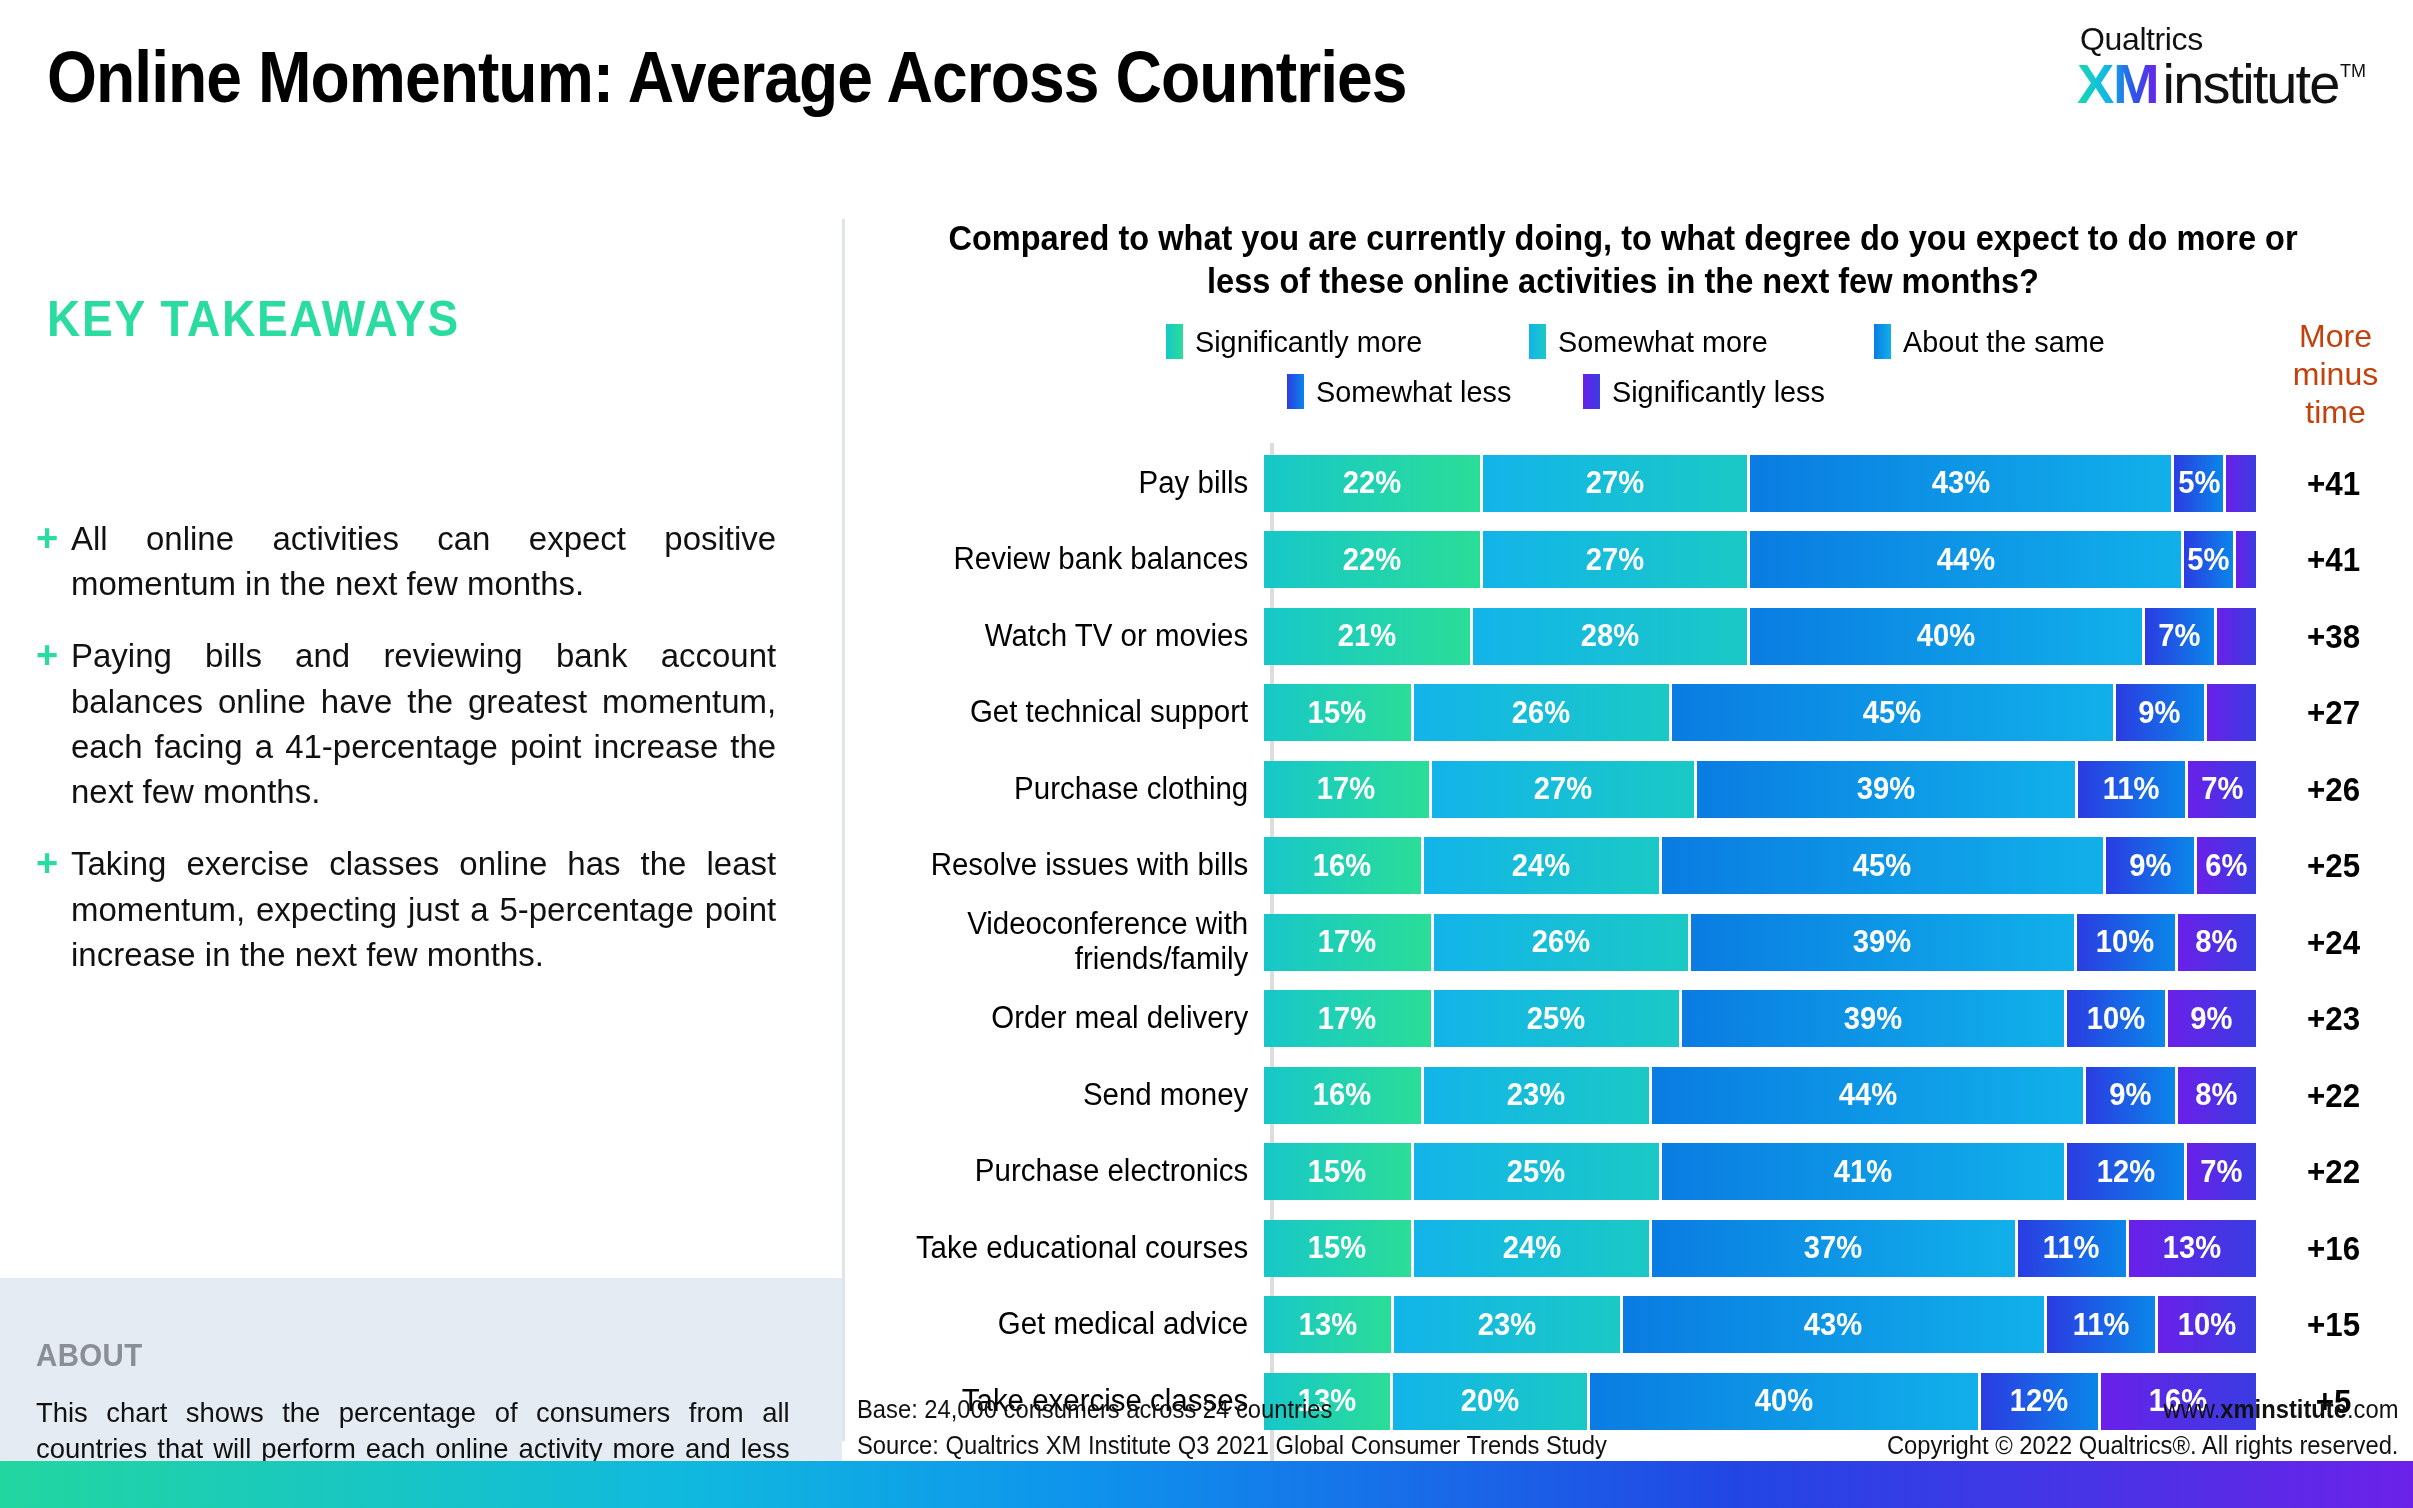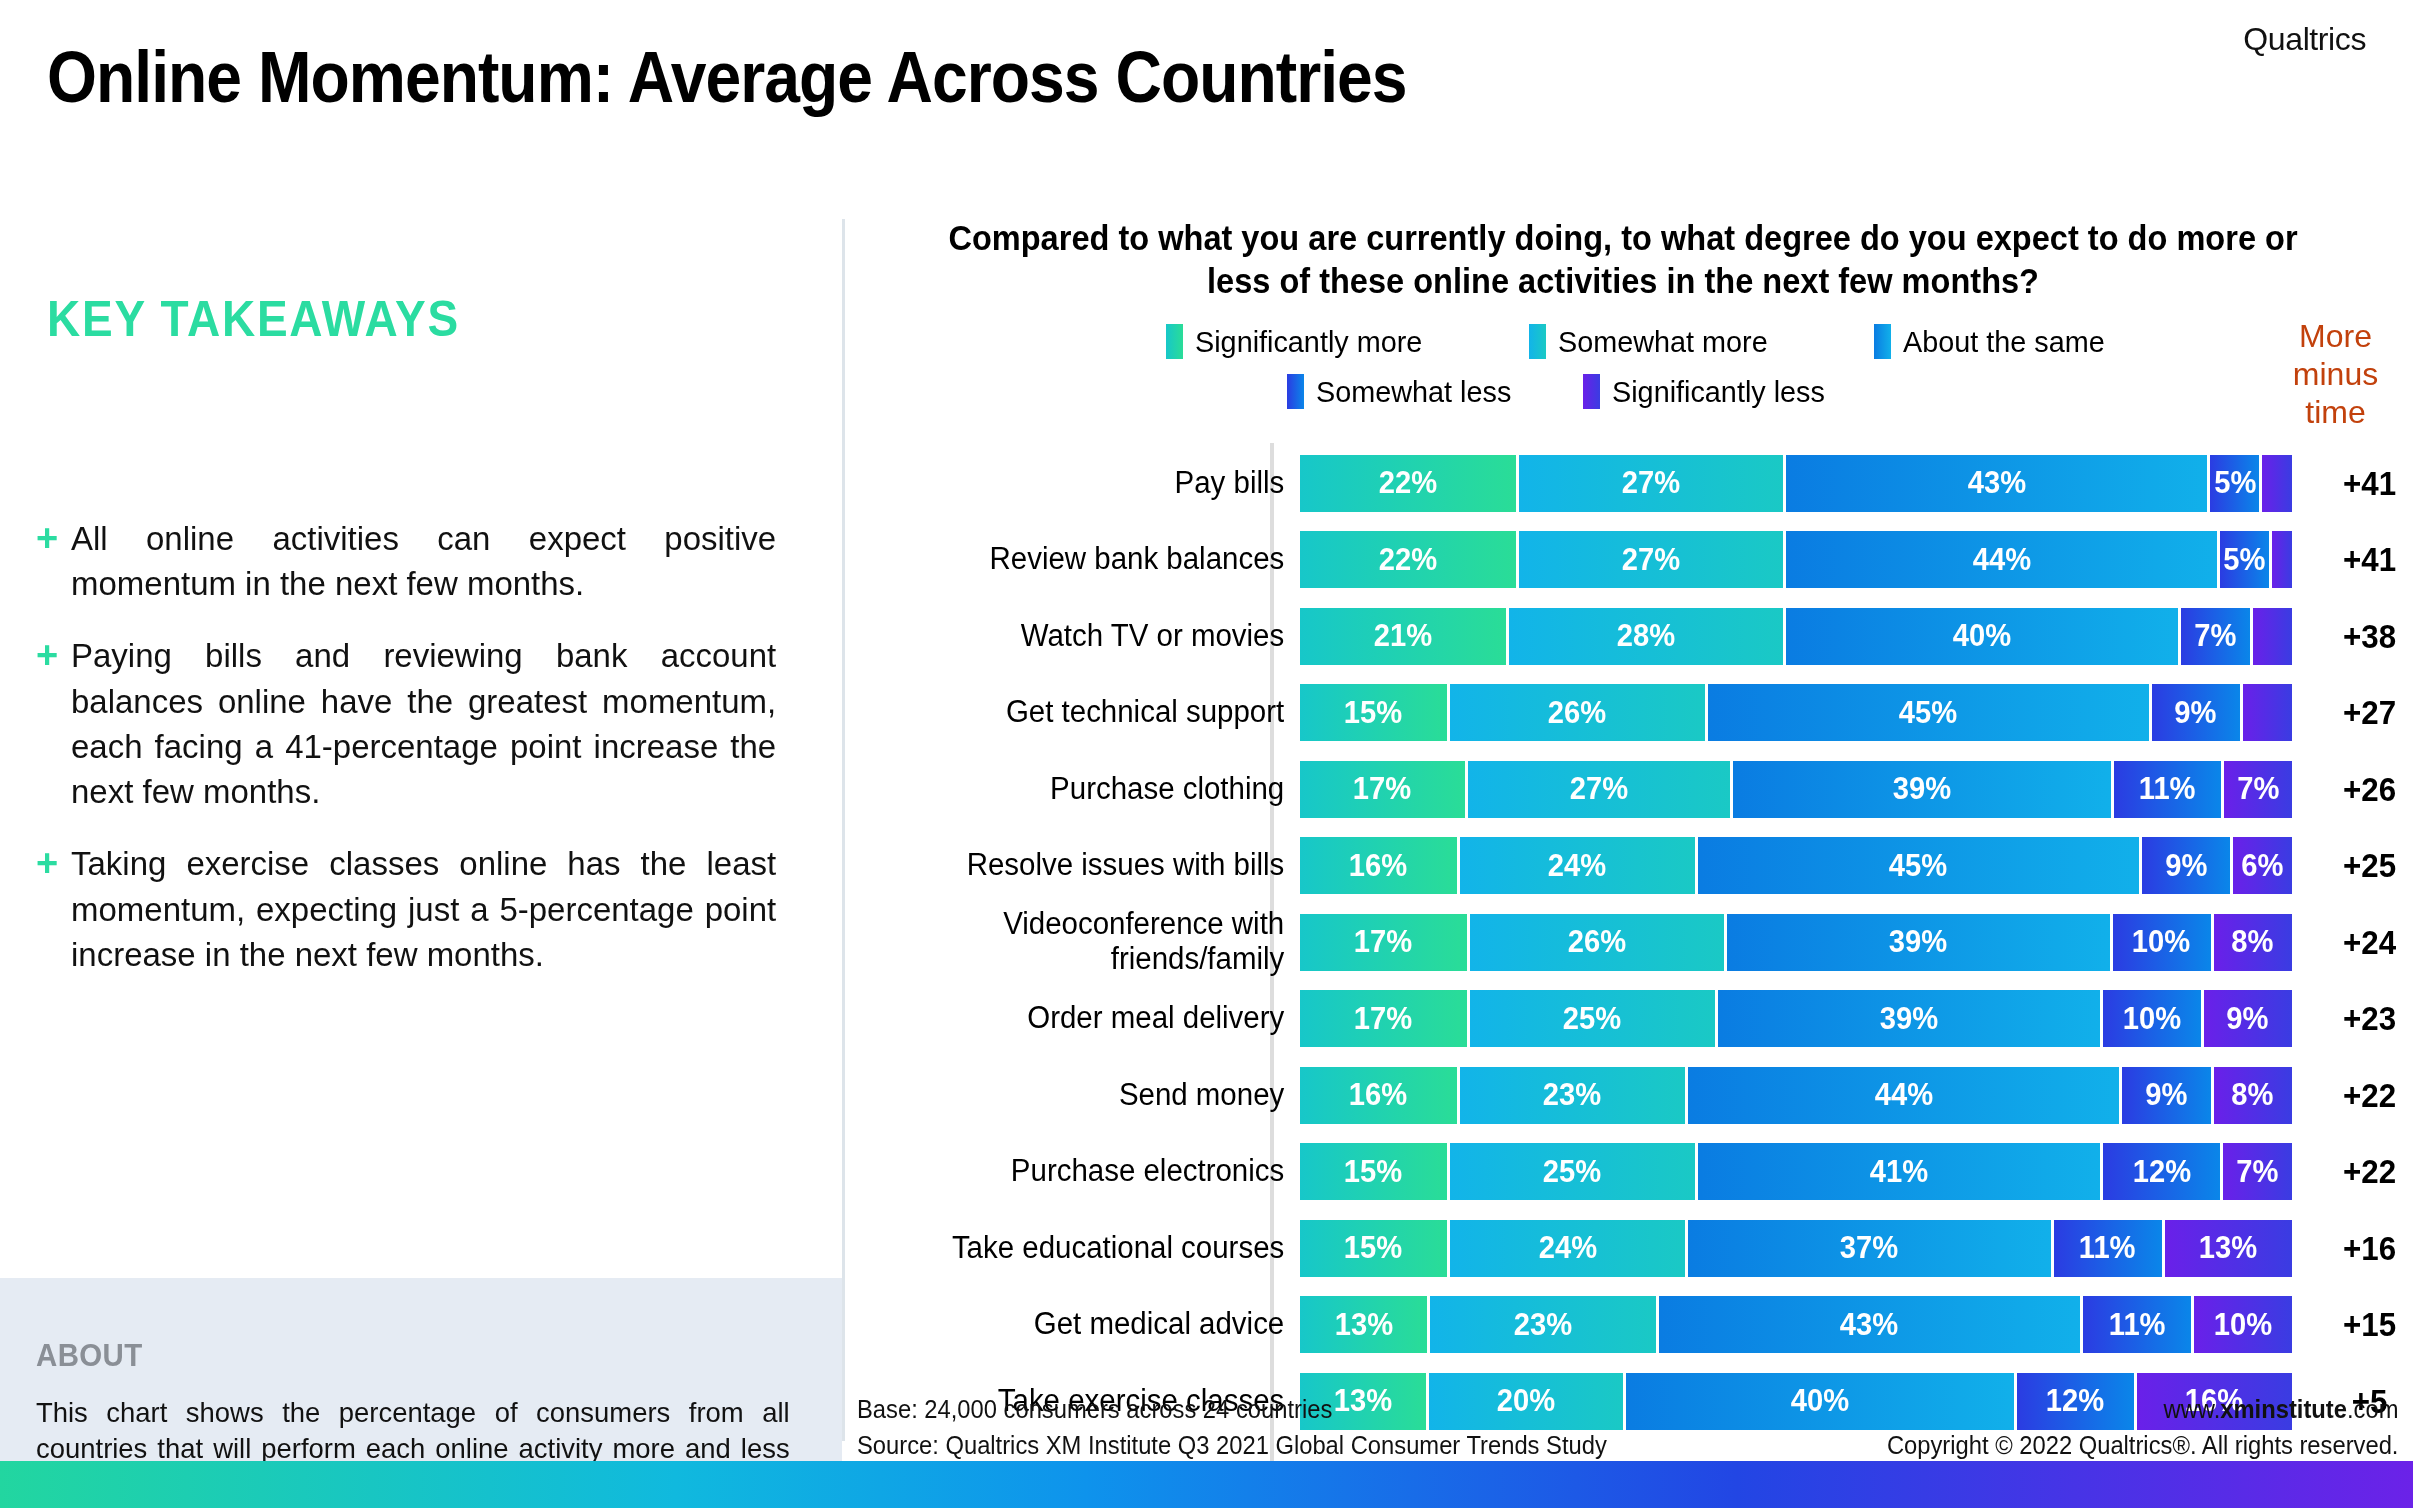--- a/index.html
+++ b/index.html
@@ -97,21 +97,21 @@
 
   #more-minus-less-header {
     position:absolute; left:1418px; top:145px; width:151px;
     text-align:center; font-size:32px; color:#c2410c; line-height:1.18;
   }
 
   
   #axis-line { position:absolute; left:428px; top:270px; width:3.8px; height:1112px; background:#DDDDDD; }
 
   
-  #rows { position:absolute; left:0px; top:274px; width:1571px;padding-left:36px; }
+  #rows { position:absolute; left:0px; top:274px; width:1571px; }
   .chart-row { position:relative; height:72px; margin-bottom:4.5px; display:flex; align-items:center; }
   .row-label {
     width:422px; flex:0 0 422px; text-align:right; padding-right:16.6px;
     font-size:31px; color:#000; line-height:1.12;
     transform:scaleX(0.95); transform-origin:right center;
   }
   .row-bar { width:992px; flex:0 0 992px; height:57px; display:flex; }
   .seg { height:57px; display:flex; align-items:center; justify-content:center; position:relative; }
   .seg + .seg { margin-left:3px; }
   .seg-label { font-size:31px; font-weight:bold; color:#fff; white-space:nowrap; transform:scaleX(0.94); }
@@ -139,20 +139,25 @@
     background:linear-gradient(90deg,#22D6A0 0%,#10B9DE 28%,#0E93EC 45%,#2246E4 72%,#6B22E8 100%);
   }
 </style>
 </head>
 <body>
 
 <div id="header">
   <div id="page-title">Online Momentum: Average Across Countries</div>
   <div id="logo">
     <div id="logo-qualtrics">Qualtrics</div>
+    <div id="logo-row">
+      <span id="logo-xm">XM</span>
+      <span id="logo-institute"> institute</span>
+      <span id="logo-tm">TM</span>
+    </div>
   </div>
 </div>
 
 <div id="left-panel">
   <div id="key-takeaways-title">KEY TAKEAWAYS</div>
 
   <div id="takeaway-list">
     <div class="takeaway">
       <span class="takeaway-plus">+</span>
       <span class="takeaway-text">All online activities can expect positive momentum in the next few months.</span>

